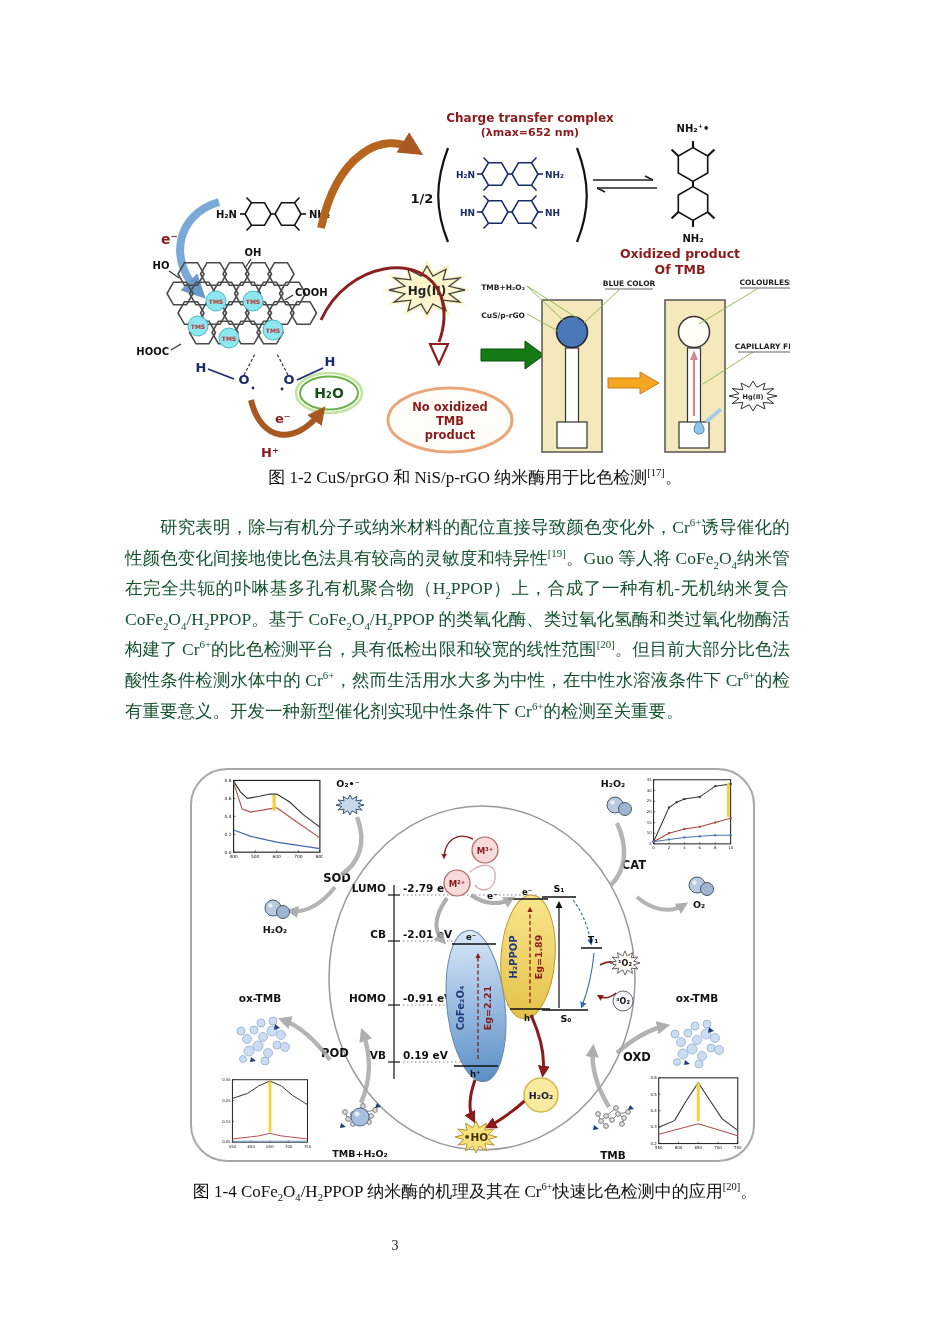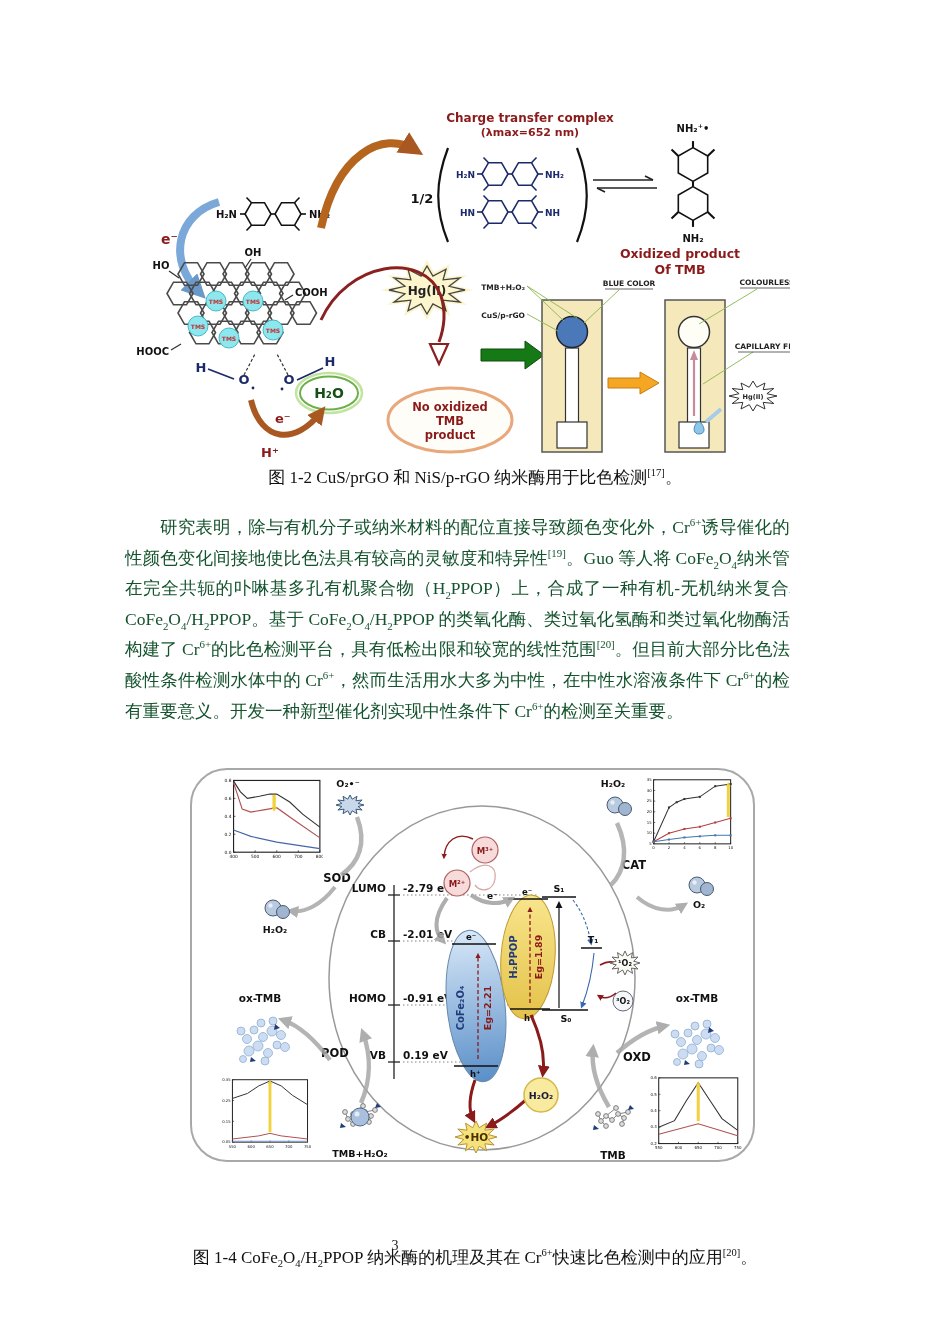--- a/index.html
+++ b/index.html
@@ -545,16 +545,16 @@
           <polyline points="14.0,54.8 30.6,47.9 43.0,27.1 55.5,8.2 68.0,27.1 80.4,45.8 97.0,58.2" fill="none" stroke="#333333" stroke-width="1.1"></polyline>
           <polyline points="14.0,62.3 55.5,51.3 97.0,63.7" fill="none" stroke="#b05050" stroke-width="1.1"></polyline>
           <line x1="55.5" y1="48.54" x2="55.5" y2="11.28" stroke="#f0cd2a" stroke-width="3.2" opacity="0.9"></line>
           <polygon points="52.9,11.28 58.1,11.28 55.5,6.779999999999999" fill="#f0cd2a" opacity="0.95"></polygon>
         </svg>
       <use href="#tmbball" transform="translate(428,352)"></use>
       <text x="428" y="394" text-anchor="middle" font-size="10.5" font-weight="bold" fill="#111">TMB</text>
     </g>
   </svg>
 
-  <div class="caption" style="top:1246px"><span>图 1-4 CoFe</span><sub>2</sub><span>O</span><sub>4</sub><span>/H</span><sub>2</sub><span>PPOP 纳米酶的机理及其在 Cr</span><sup>6+</sup><span>快速比色检测中的应用</span><sup>[20]</sup><span>。</span></div>
+  <div class="caption" style="top:1180px"><span>图 1-4 CoFe</span><sub>2</sub><span>O</span><sub>4</sub><span>/H</span><sub>2</sub><span>PPOP 纳米酶的机理及其在 Cr</span><sup>6+</sup><span>快速比色检测中的应用</span><sup>[20]</sup><span>。</span></div>
 
   <div class="pagenum">3</div>
 </div>
 
 </body></html>

